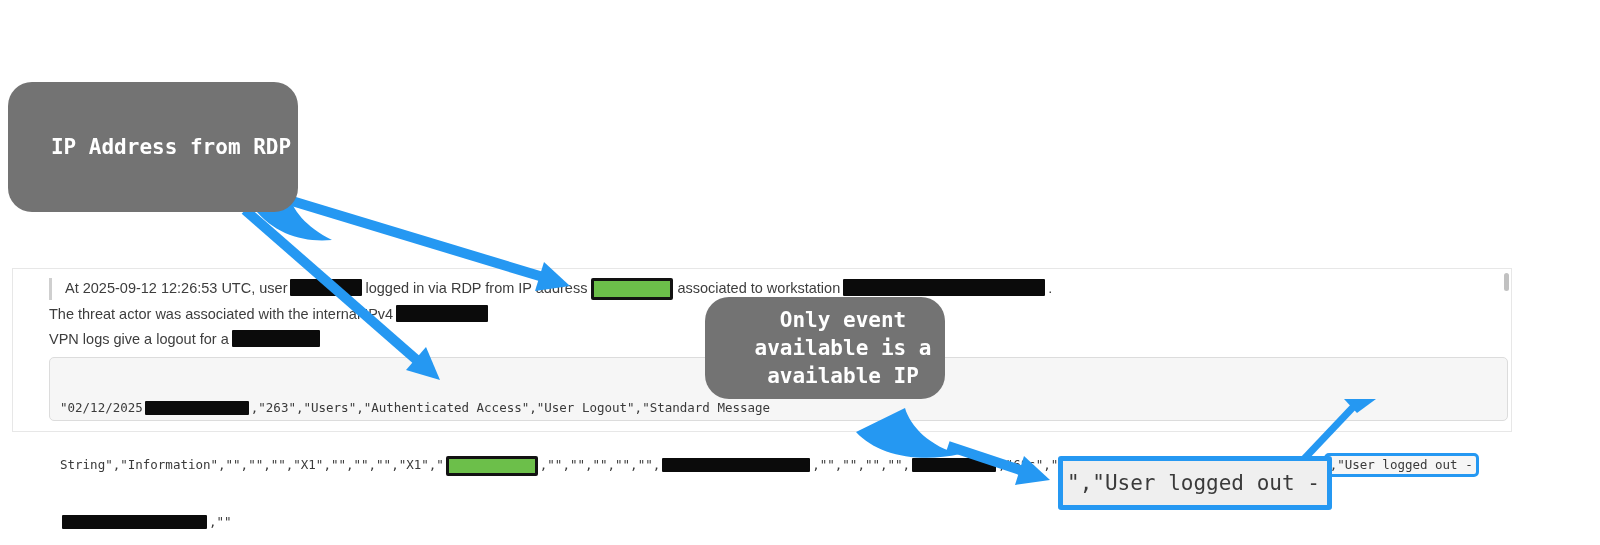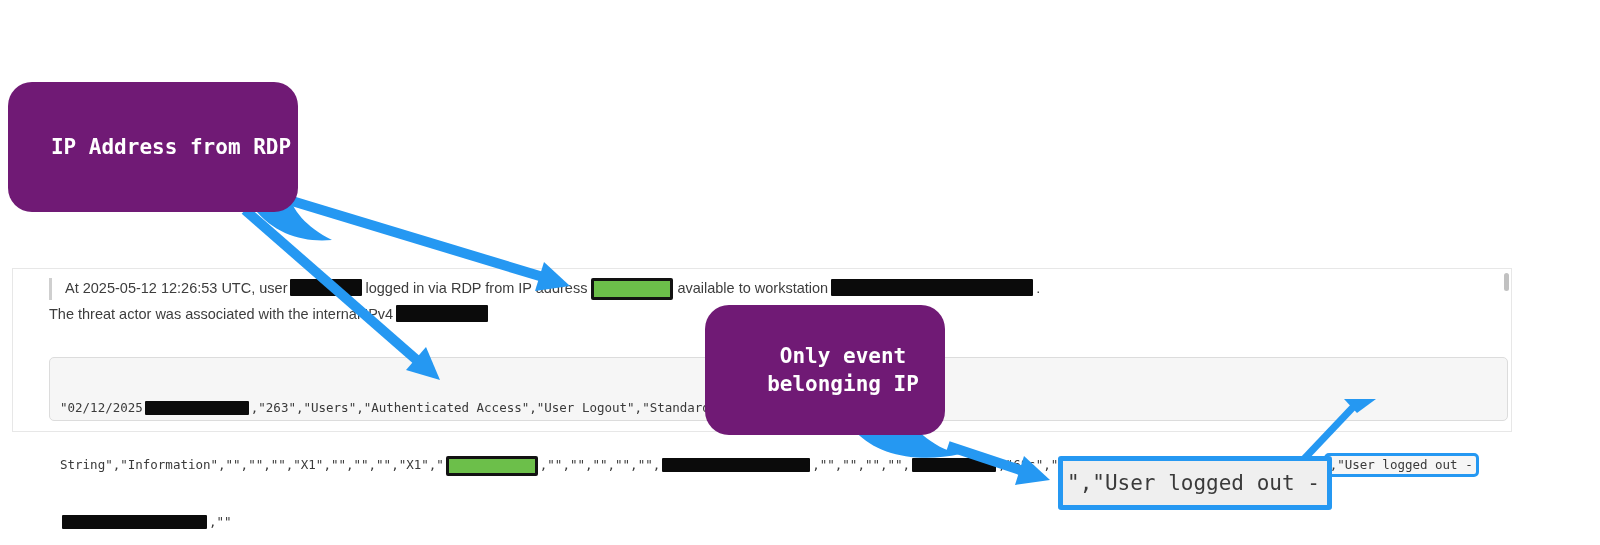--- a/index.html
+++ b/index.html
@@ -24,53 +24,56 @@
                font-size: 12.5px; line-height: 18px; color: #3a3a3a; white-space: pre; }
   .codeline { white-space: pre; }
   .codeblock .redact-black { height: 14px; margin: 0 2px; vertical-align: text-bottom; }
   .codeblock .redact-green { height: 20px; margin: 0 2px; }
   .log-highlight-box { display: inline-block; border: 3px solid #2598f2; border-radius: 5px;
                        padding: 0 3px; margin-left: 2px; background: #f6f6f6; }
   .scroll-thumb { position: absolute; right: 2px; top: 4px; width: 5px; height: 18px;
                   background: #c1c1c1; border-radius: 3px; }
 
   
-  .bubble { position: absolute; background: #701a75; border-radius: 24px; z-index: 10;
+  .bubble { position: absolute; background: #737373; border-radius: 24px; z-index: 10;
             display: flex; flex-direction: column; align-items: center; justify-content: center;
             font-family: "DejaVu Sans Mono", monospace; font-weight: bold;
             font-size: 21px; line-height: 28px; color: #ffffff; text-align: center; padding-left: 36px; }
   #bubble-rdp    { left: 8px;   top: 82px;  width: 290px; height: 130px; }
-  #bubble-logout { left: 705px; top: 305px; width: 240px; height: 130px; }
+  #bubble-logout { left: 705px; top: 297px; width: 240px; height: 102px; }
 
   
   #overlay { position: absolute; left: 0; top: 0; width: 1600px; height: 545px;
              z-index: 6; pointer-events: none; }
 
   
   .magnifier { position: absolute; left: 1058px; top: 456px; width: 274px; height: 54px;
                background: #efefef; border: 5px solid #2598f2; border-radius: 3px; z-index: 7;
                display: flex; align-items: center; padding-left: 4px; overflow: hidden;
                font-family: "DejaVu Sans Mono", monospace; font-size: 21px; color: #3a3a3a;
                white-space: pre; }
 </style>
 </head>
 <body>
 
 <div id="canvas">
 
   <div class="panel">
 
     <div class="doc-line quote" style="left:36px; top:9px;">
-      <span>At 2025-05-12 12:26:53 UTC, user</span><span class="redact-black" style="width:72px;"></span><span>logged in via RDP from IP address</span><span class="redact-green" style="width:82px;"></span><span>available to workstation</span><span class="redact-black" style="width:202px;"></span><span>.</span>
+      <span>At 2025-09-12 12:26:53 UTC, user</span><span class="redact-black" style="width:72px;"></span><span>logged in via RDP from IP address</span><span class="redact-green" style="width:82px;"></span><span>associated to workstation</span><span class="redact-black" style="width:202px;"></span><span>.</span>
     </div>
 
     <div class="doc-line" style="left:36px; top:35px;">
       <span>The threat actor was associated with the internal IPv4</span><span class="redact-black" style="width:92px;"></span>
     </div>
 
+    <div class="doc-line" style="left:36px; top:60px;">
+      <span>VPN logs give a logout for a</span><span class="redact-black" style="width:88px;"></span>
+    </div>
 
     <div class="codeblock">
       <div class="codeline"><span>"02/12/2025</span><span class="redact-black" style="width:104px;"></span><span>,"263","Users","Authenticated Access","User Logout","Standard Message</span></div>
       <div class="codeline"><span>String","Information","","","","X1","","","","X1","</span><span class="redact-green" style="width:92px;"></span><span>,"","","","","",</span><span class="redact-black" style="width:148px;"></span><span>,"","","","",</span><span class="redact-black" style="width:84px;"></span><span>,"68s","","","","","","","","","","NA","","</span><span class="log-highlight-box"><span>,"User logged out -</span></span></div>
       <div class="codeline"><span class="redact-black" style="width:145px;"></span><span>,""</span></div>
     </div>
 
     <div class="scroll-thumb"></div>
   </div>
 
@@ -95,16 +98,17 @@
   <div class="magnifier">
     <span>","User logged out -</span>
   </div>
 
   <div class="bubble" id="bubble-rdp">
     <div>IP Address from RDP</div>
   </div>
 
   <div class="bubble" id="bubble-logout">
     <div>Only event</div>
-    <div>belonging IP</div>
+    <div>available is a</div>
+    <div>available IP</div>
   </div>
 
 </div>
 
 </body></html>

